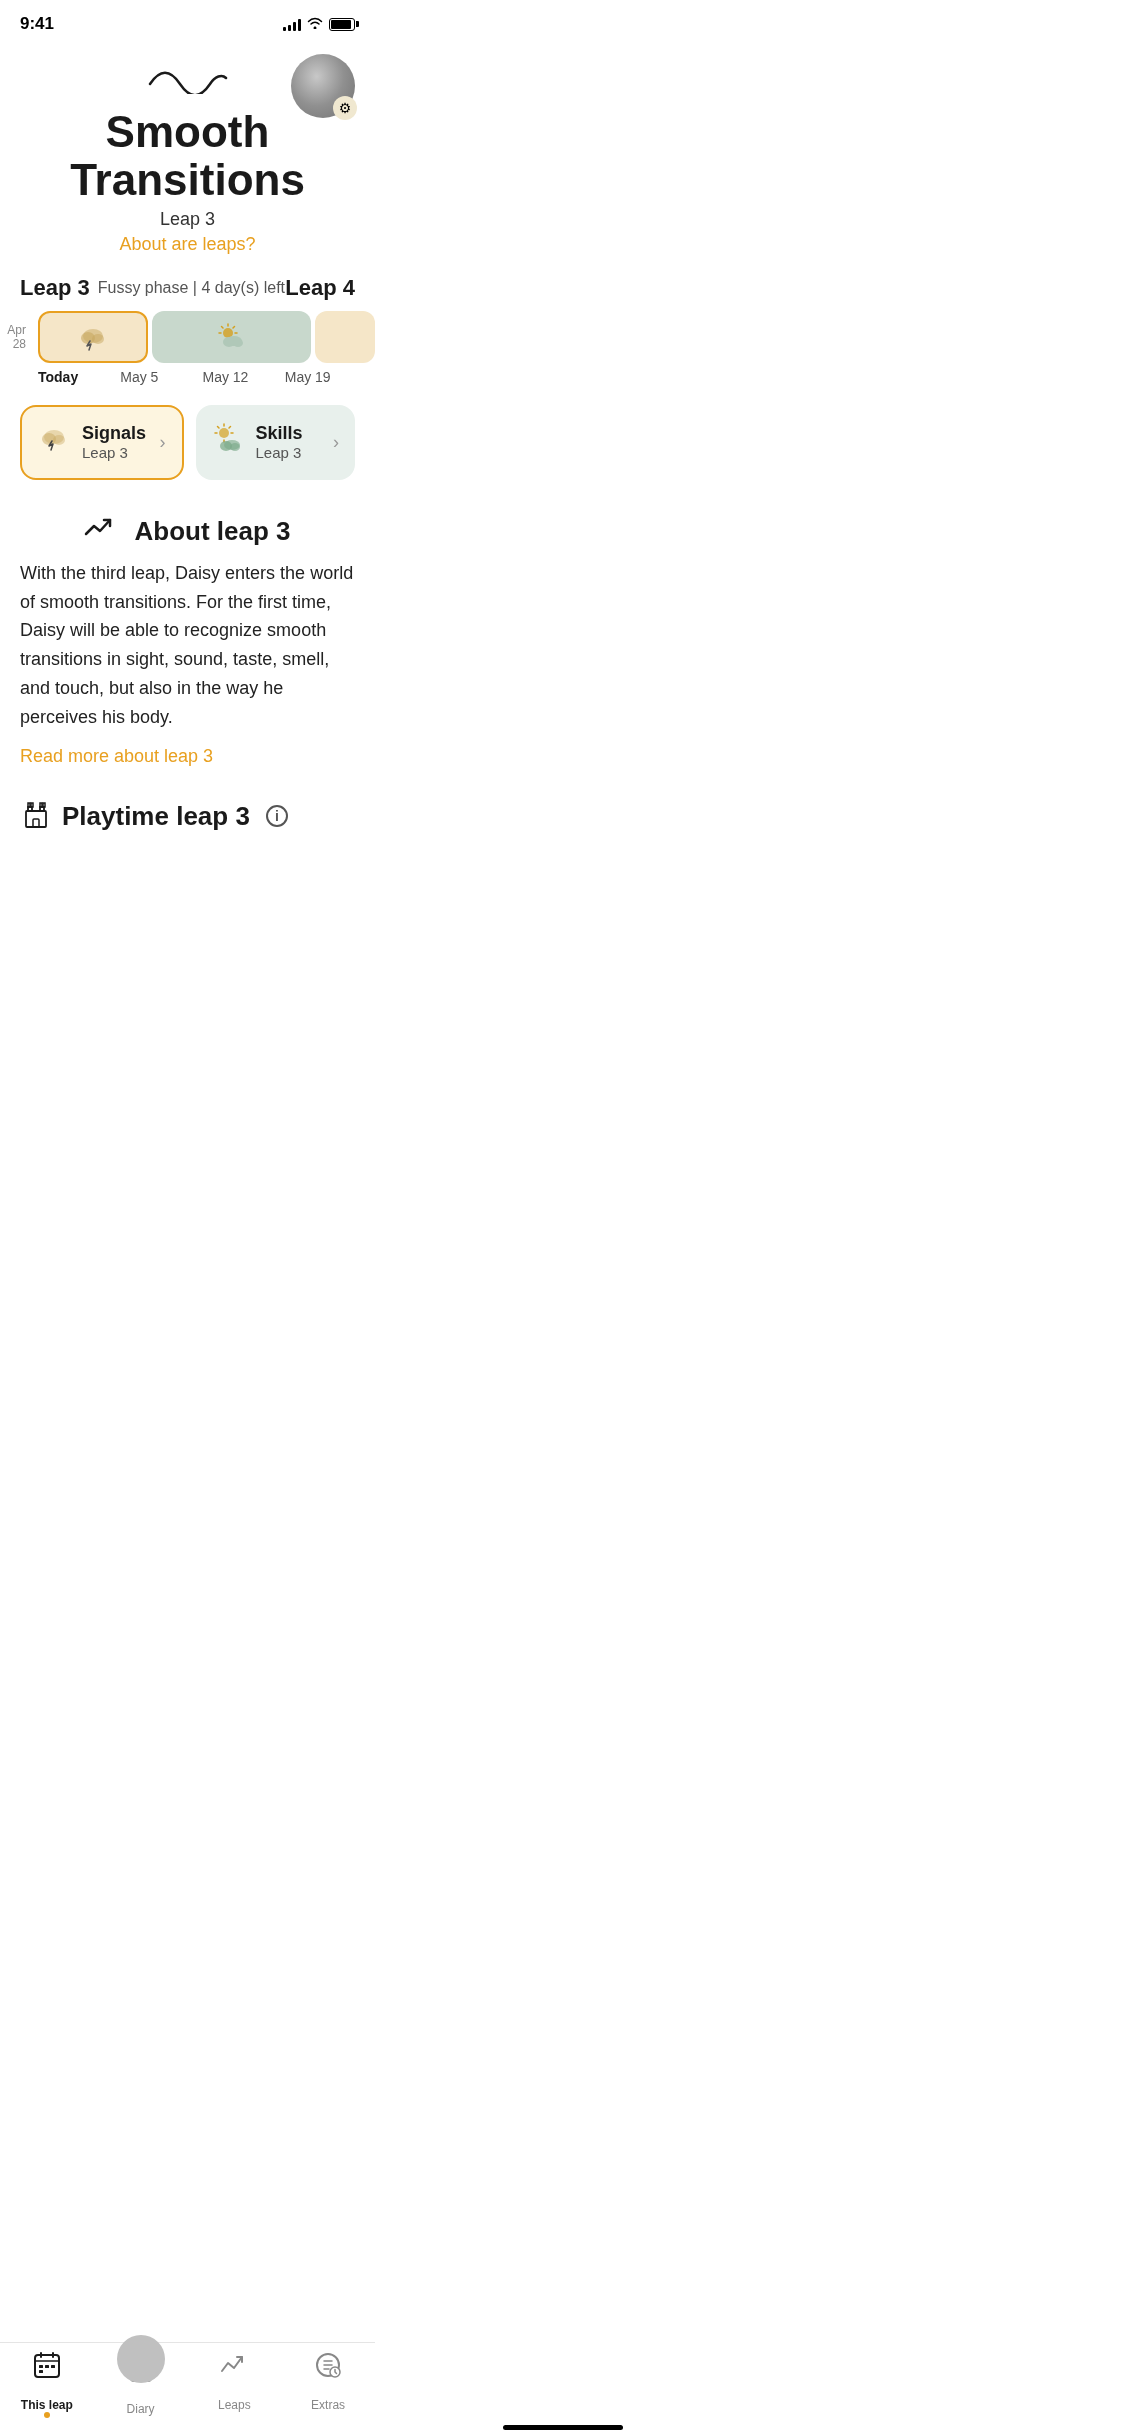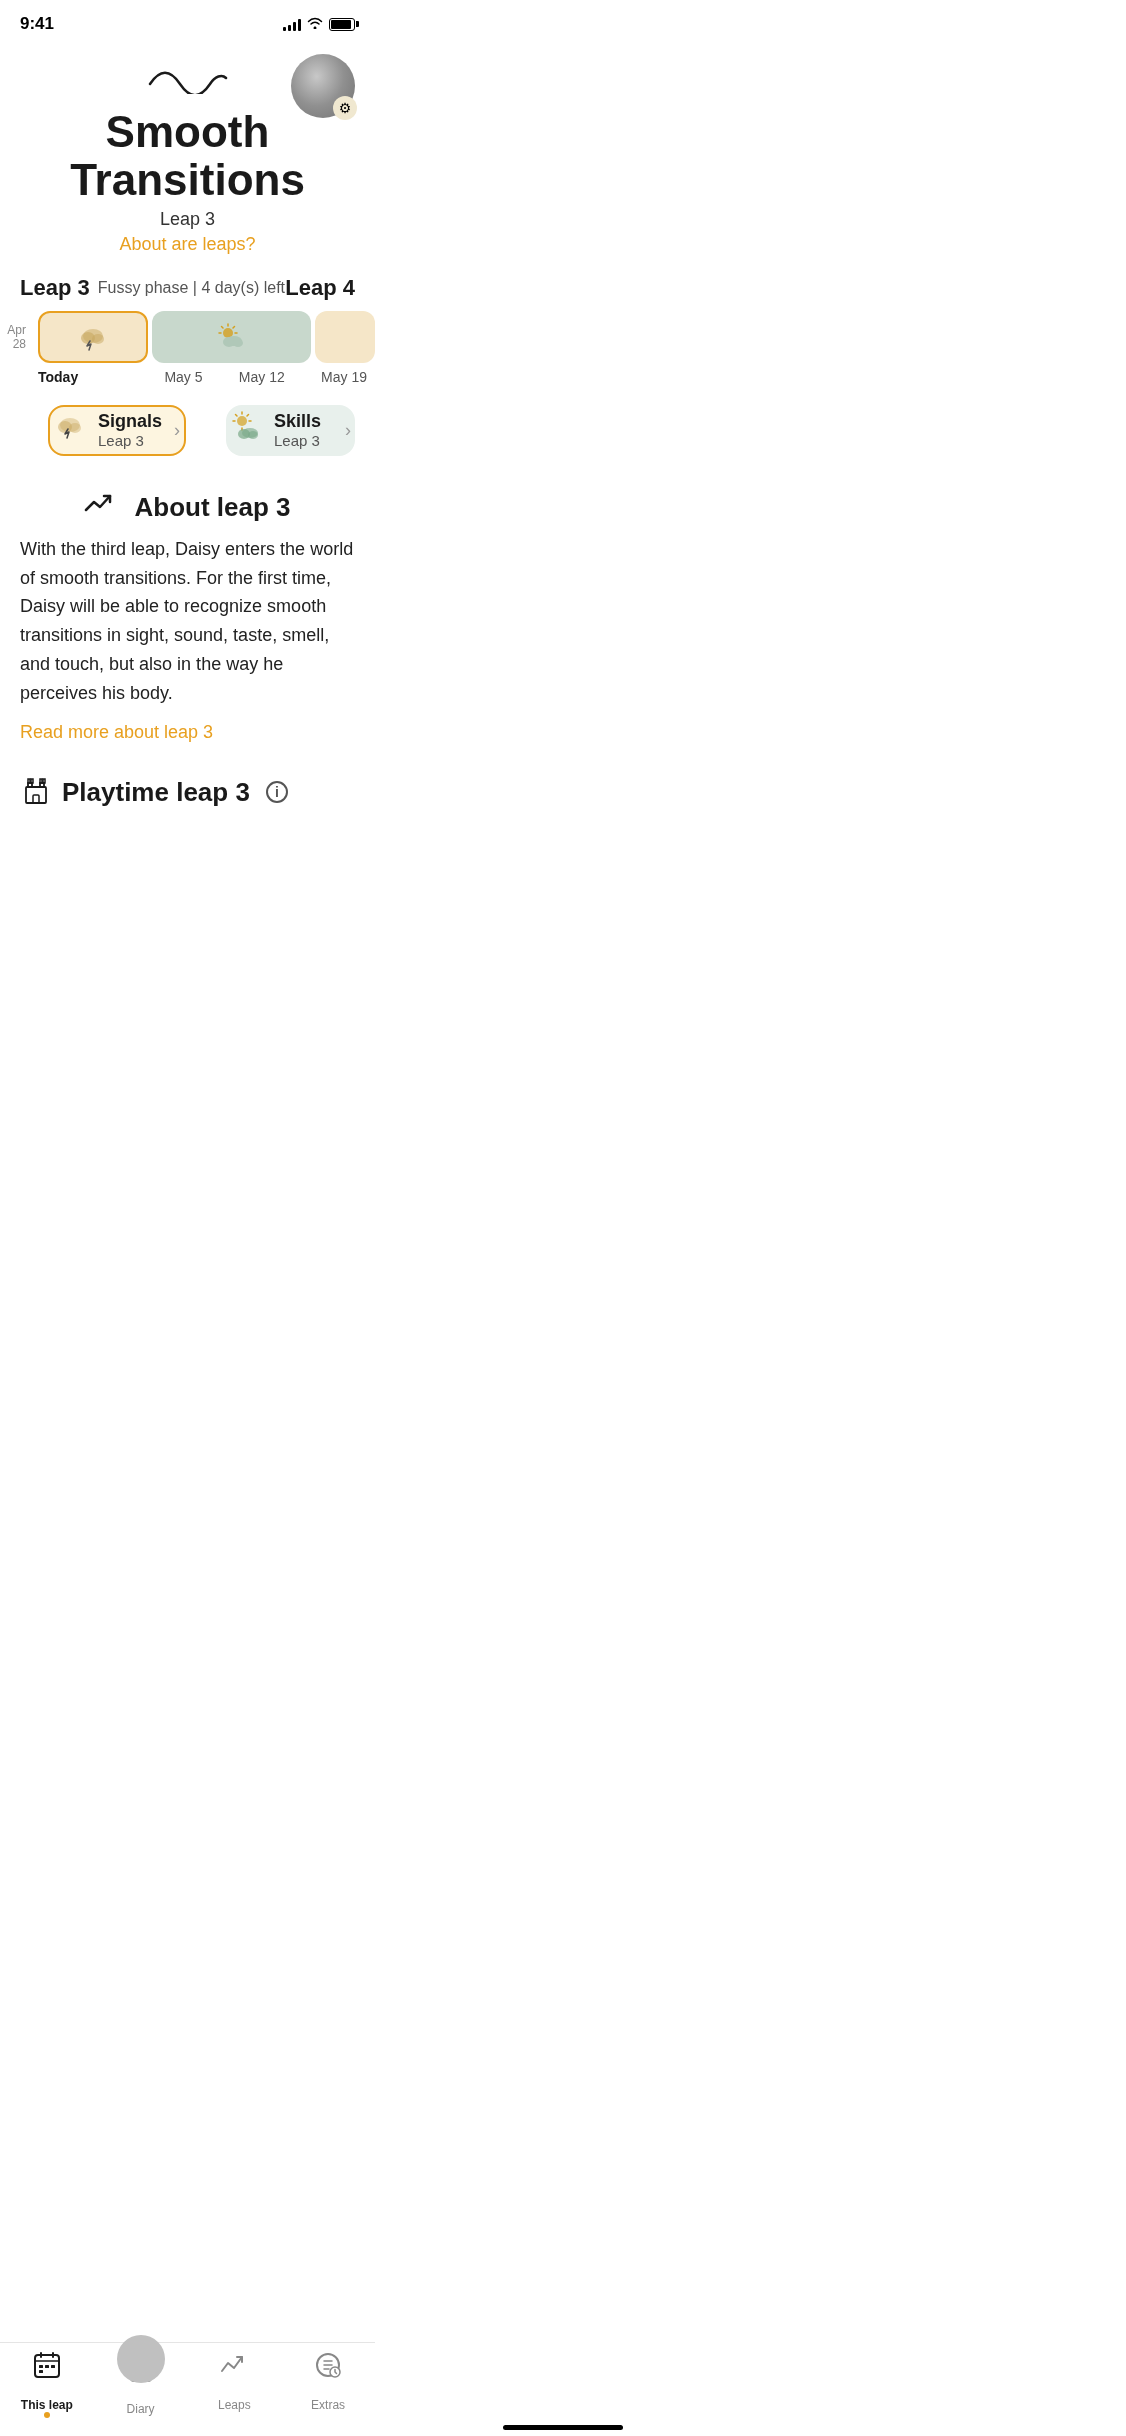--- a/index.html
+++ b/index.html
@@ -220,44 +220,43 @@
     
     .date-labels {
       display: flex;
       padding: 4px 8px;
       font-size: 14px;
       color: #555;
     }
 
     .date-label {
       flex: 1;
-      text-align: right;
+      text-align: left;
     }
 
     .date-label-today {
       font-weight: 700;
       color: #1a1a1a;
     }
 
     
     .cards-row {
       display: flex;
       gap: 12px;
       padding: 16px 20px;
     }
 
     .card {
       flex: 1;
       border-radius: 16px;
-      padding: 4px;
+      padding: 16px;
       display: flex;
       align-items: center;
       gap: 12px;
       cursor: pointer;
-      margin-left: 28px;
     }
 
     .card-signals {
       background: #fdf5e0;
       border: 2.5px solid #e8a020;
     }
 
     .card-skills {
       background: #e8f0ec;
     }

